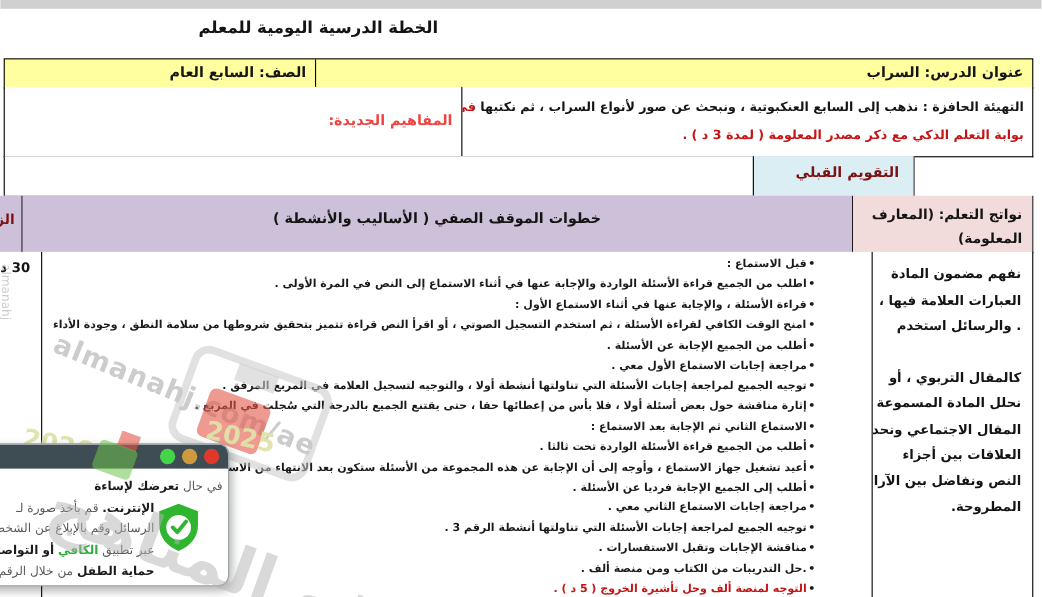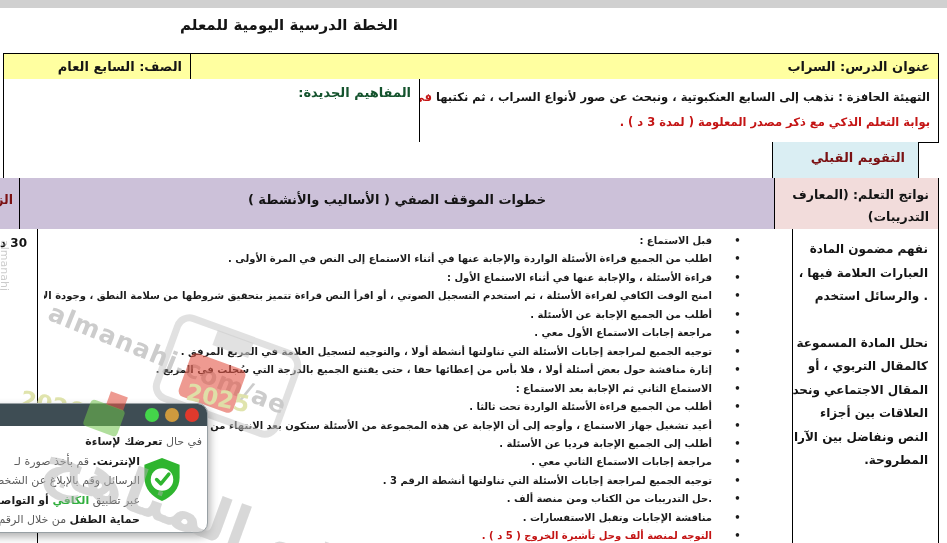--- a/index.html
+++ b/index.html
@@ -9,42 +9,42 @@
   }
   
   .topbar{position:absolute;left:0;top:0;width:947px;height:8px;background:#d0d0d0;}
   .doc-title{position:absolute;left:180px;top:16px;font-size:15px;font-weight:700;color:#141414;direction:rtl;}
   
   .trow{position:absolute;box-sizing:border-box;border:1px solid #000;display:flex;flex-direction:row;background:#fff;}
   .cell{box-sizing:border-box;height:100%;overflow:hidden;}
   .cell.sep{border-left:1px solid #000;}
   .row-meta{left:3px;top:53px;width:936px;height:28px;background:#ffffa0;}
   .row-meta .cell{padding:5px 8px 0 4px;font-size:13px;font-weight:700;color:#151515;}
-  .c-lesson{width:748px;}
+  .c-lesson{width:652px;}
   .c-grade{flex:1;}
   .row-warmup{left:3px;top:79px;width:936px;height:64px;border-top:none;}
   .c-warmup{width:519px;padding:6px 8px 0 4px;font-size:11.5px;font-weight:700;line-height:25px;white-space:nowrap;}
-  .c-concepts{flex:1;padding:6px 8px 0 4px;font-size:13px;font-weight:700;color:#14532d;}
+  .c-concepts{flex:1;padding:6px 8px 0 4px;font-size:13px;font-weight:700;color:#ef4444;margin-top:18px;}
   .sg-k{color:#151515;}
   .sg-r{color:#c41414;}
   .warm-l2{color:#c41414;}
-  .row-preassess{left:3px;top:142px;width:916px;height:37px;border-top:none;}
+  .row-preassess{left:3px;top:142px;width:828px;height:37px;border-top:none;}
   .c-preassess{width:146px;background:#daeef3;padding:8px 13px 0 2px;font-size:13px;font-weight:700;color:#7b1113;}
   .c-preassess-rest{flex:1;}
   .row-thead{left:-25px;top:178px;width:964px;height:52px;border-top:none;}
   .c-outhead{width:164px;background:#f2dcdb;padding:6px 9px 0 2px;font-size:12.5px;font-weight:700;color:#141414;line-height:22px;}
   .c-stepshead{width:755px;background:#ccc1d9;text-align:center;padding-top:14px;font-size:13px;font-weight:700;color:#141414;}
   .c-timehead{flex:1;background:#ccc1d9;padding:14px 6px 0 0;font-size:12.5px;font-weight:700;color:#7b1113;text-align:right;}
   .row-body{left:-25px;top:229px;width:964px;height:314px;border-top:none;border-bottom:none;}
   .c-outcomes{width:146px;padding:9px 10px 0 16px;font-size:12px;font-weight:700;color:#141414;line-height:23.5px;text-align:right;}
   .oc-line{white-space:nowrap;}
   .oc-para2{margin-top:23px;}
   .c-steps{width:755px;padding:3px 50px 0 6px;font-size:10px;font-weight:700;color:#1b1b1b;}
   .c-time{flex:1;padding:7px 10px 0 0;font-size:12px;font-weight:700;color:#141414;text-align:right;}
-  .step{display:flex;gap:21px;line-height:18.45px;white-space:nowrap;}
+  .step{display:flex;gap:0;line-height:18.45px;white-space:nowrap;}
   .dot{width:9px;flex:0 0 9px;text-align:center;}
   .dot::before{content:"•";}
   .st{flex:1;text-align:right;overflow:hidden;}
   .st.red{color:#c41414;}
   
   .popup{position:absolute;left:-44px;top:403px;width:250px;height:128px;background:#fff;
     border:1px solid #98a0a4;border-radius:10px;box-shadow:2px 4px 9px rgba(0,0,0,.30);z-index:5;overflow:hidden;}
   .pp-titlebar{position:absolute;left:0;top:0;width:100%;height:22px;background:#3e4d54;}
   .pp-dots{position:absolute;right:8px;top:4px;display:flex;gap:6px;direction:ltr;}
   .pp-dot{width:14px;height:14px;border-radius:50%;}
@@ -102,38 +102,38 @@
 
   <div class="trow row-preassess">
     <div class="cell c-preassess sep">التقويم القبلي</div>
     <div class="cell c-preassess-rest"></div>
   </div>
 
   <div class="trow row-thead">
     <div class="cell c-outhead sep">
 
     <div class="oc-line">نواتج التعلم: (المعارف</div>
-        <div class="oc-line">التدريبات)</div>
+        <div class="oc-line">المعلومة)</div>
       </div>
     <div class="cell c-stepshead sep">خطوات الموقف الصفي ( الأساليب والأنشطة )</div>
     <div class="cell c-timehead">الزمن</div>
   </div>
 
   <div class="trow row-body">
     <div class="cell c-outcomes sep">
       <div class="oc-para">
 
       <div class="oc-line">نفهم مضمون المادة</div>
           <div class="oc-line">العبارات العلامة فيها ،</div>
           <div class="oc-line">. والرسائل استخدم</div>
         </div>
       <div class="oc-para oc-para2">
 
-      <div class="oc-line">نحلل المادة المسموعة</div>
-          <div class="oc-line">كالمقال التربوي ، أو</div>
+      <div class="oc-line">كالمقال التربوي ، أو</div>
+          <div class="oc-line">نحلل المادة المسموعة</div>
           <div class="oc-line">المقال الاجتماعي ونحدد</div>
           <div class="oc-line">العلاقات بين أجزاء</div>
           <div class="oc-line">النص ونفاضل بين الآراء</div>
           <div class="oc-line">المطروحة.</div>
         </div>
     </div>
     <div class="cell c-steps sep">
 
         <div class="step">
           <span class="dot"></span>
@@ -200,26 +200,26 @@
           <span class="st">مراجعة إجابات الاستماع الثاني معي .</span>
         </div>
 
         <div class="step">
           <span class="dot"></span>
           <span class="st">توجيه الجميع لمراجعة إجابات الأسئلة التي تناولتها أنشطة  الرقم 3 .</span>
         </div>
 
         <div class="step">
           <span class="dot"></span>
+          <span class="st">مناقشة الإجابات وتقبل الاستفسارات .</span>
+        </div>
+
+        <div class="step">
+          <span class="dot"></span>
           <span class="st">.حل التدريبات من الكتاب ومن منصة ألف .</span>
-        </div>
-
-        <div class="step">
-          <span class="dot"></span>
-          <span class="st">مناقشة الإجابات وتقبل الاستفسارات .</span>
         </div>
 
         <div class="step">
           <span class="dot"></span>
           <span class="st red">التوجه لمنصة ألف وحل تأشيرة الخروج ( 5 د ) .</span>
         </div>
       </div>
     <div class="cell c-time">30 د</div>
   </div>
 

